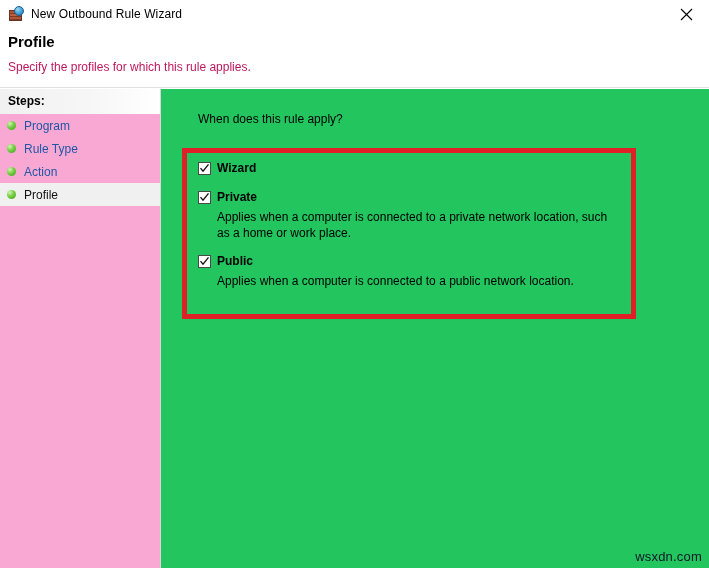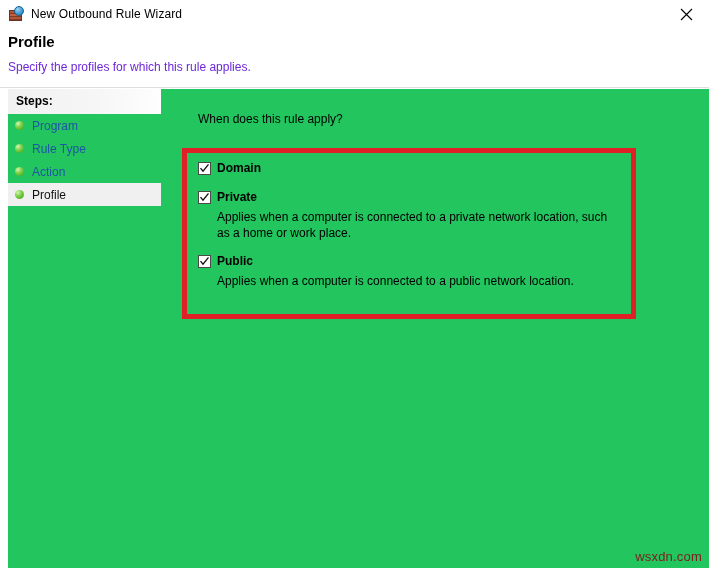--- a/index.html
+++ b/index.html
@@ -101,41 +101,40 @@
     position: absolute;
     left: 8px; top: 5px;
     font-size: 15px;
     font-weight: bold;
     color: #000000;
   }
   .header-sub {
     position: absolute;
     left: 8px; top: 32px;
     font-size: 12px;
-    color: #6d28d9;
+    color: #be185d;
   }
 
   
   .body-area {
     position: absolute;
     left: 0; top: 89px;
     width: 709px;
     height: 479px;
   }
 
   
   .sidebar {
     position: absolute;
     left: 0; top: 0;
     width: 161px;
     height: 479px;
-    background: #22c55e;
+    background: #f9a8d4;
     border-right: 1px solid #d6d6d6;
     box-sizing: border-box;
-    margin-left: 8px;
   }
   .steps-label {
     position: absolute;
     left: 8px; top: 5px;
     font-size: 12px;
     font-weight: bold;
     color: #000000;
   }
   .steps-head-bg {
     position: absolute;
@@ -251,21 +250,21 @@
     top: 429px;
     width: 548px;
     height: 50px;
   }
 
   .watermark {
     position: absolute;
     right: 7px;
     bottom: 4px;
     font-size: 13px;
-    color: #7f1d1d;
+    color: #0f172a;
     letter-spacing: 0.2px;
   }
 </style>
 </head>
 <body>
 
 <div class="window">
 
   <div class="titlebar">
     <div class="title-icon">
@@ -324,21 +323,21 @@
 
       <div class="profiles">
 
         <div class="profile-row">
           <div class="profile-head">
             <span class="checkbox">
               <svg width="11" height="11" viewBox="0 0 11 11" aria-hidden="true">
                 <path d="M1.5 5.2 L4 8.2 L9.5 1.4" stroke="#111111" stroke-width="1.3" fill="none"></path>
               </svg>
             </span>
-            <span class="profile-name">Domain</span>
+            <span class="profile-name">Wizard</span>
           </div>
         </div>
 
         <div class="gap-a"></div>
 
         <div class="profile-row">
           <div class="profile-head">
             <span class="checkbox">
               <svg width="11" height="11" viewBox="0 0 11 11" aria-hidden="true">
                 <path d="M1.5 5.2 L4 8.2 L9.5 1.4" stroke="#111111" stroke-width="1.3" fill="none"></path>

